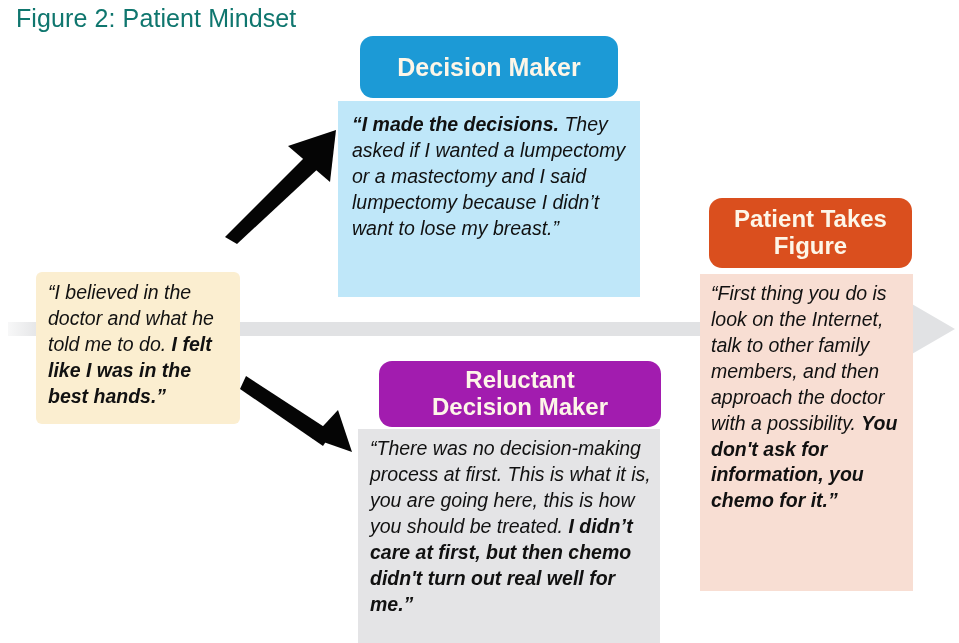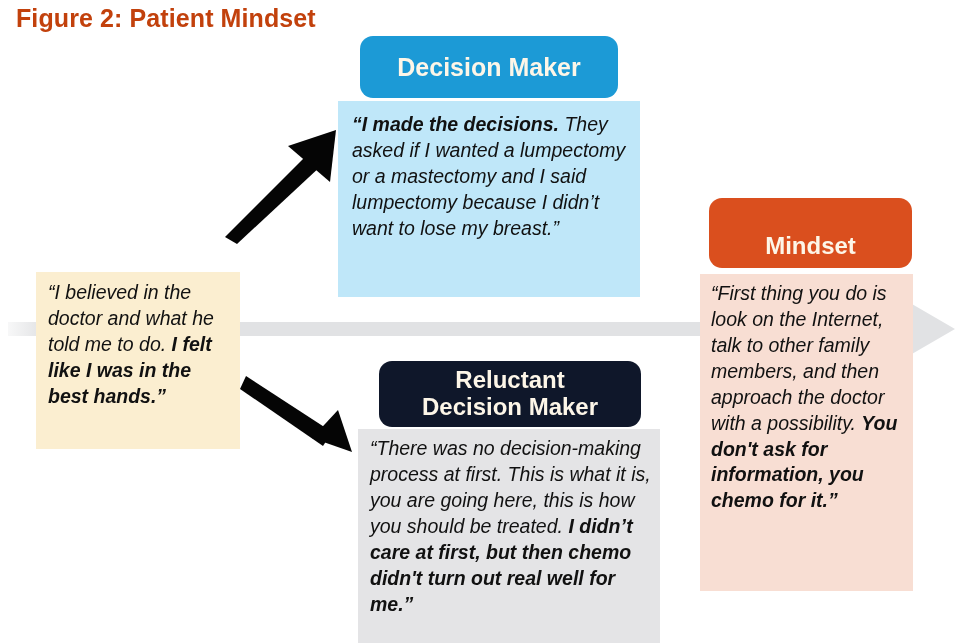--- a/index.html
+++ b/index.html
@@ -17,22 +17,22 @@
     background: #ffffff;
     overflow: hidden;
   }
 
   
   .fig-title {
     position: absolute;
     left: 16px;
     top: 4px;
     font-size: 25px;
-    font-weight: 700;
-    color: #c2410c;
+    font-weight: 400;
+    color: #0f766e;
     letter-spacing: 0.1px;
     white-space: nowrap;
   }
 
   
   .timeline-arrow {
     position: absolute;
     left: 0px;
     top: 296px;
     width: 959px;
@@ -67,43 +67,44 @@
   }
   .quote-panel .b { font-weight: bold; font-style: italic; }
 
   
   #hdr-doctor {
     left: 42px; top: 192px; width: 186px; height: 72px;
     background: #f6b433;
     font-size: 23px;
   }
   #panel-doctor {
-    left: 36px; top: 272px; width: 204px; height: 177px;
+    left: 36px; top: 272px; width: 204px; height: 152px;
     background: #fbeed0;
     font-size: 19.5px;
     padding: 8px 10px 4px 12px;
+    border-radius: 6px;
   }
 
   
   #hdr-decision {
     left: 360px; top: 36px; width: 258px; height: 62px;
     background: #1c9ad6;
     font-size: 25px;
   }
   #panel-decision {
     left: 338px; top: 101px; width: 302px; height: 196px;
     background: #bfe7f9;
     font-size: 19.5px;
     padding: 11px 10px 12px 14px;
   }
 
   
   #hdr-reluctant {
-    left: 379px; top: 361px; width: 262px; height: 66px;
-    background: #0f172a;
+    left: 379px; top: 361px; width: 282px; height: 66px;
+    background: #a21caf;
     font-size: 24px;
   }
   #panel-reluctant {
     left: 358px; top: 429px; width: 302px; height: 234px;
     background: #e4e4e6;
     font-size: 19.5px;
     padding: 7px 8px 4px 12px;
   }
 
   
@@ -163,22 +164,22 @@
       <span>Reluctant</span><br>
       <span>Decision Maker</span>
     </span>
   </div>
   <div class="quote-panel" id="panel-reluctant">
     <span>“There was no decision-making process at first. This is what it is, you are going here, this is how you should be treated. </span><span class="b">I didn’t care at first, but then chemo didn't turn out real well for me.”</span>
   </div>
 
   <div class="stage-header" id="hdr-patient">
     <span>
-      <br>
-      <span>Mindset</span>
+      <span>Patient Takes</span><br>
+      <span>Figure</span>
     </span>
   </div>
   <div class="quote-panel" id="panel-patient">
     <span>“First thing you do is look on the Internet, talk to other family members, and then approach the doctor with a possibility. </span><span class="b">You don't ask for information, you chemo for it.”</span>
   </div>
 
   <svg class="connector" id="arrow-up" viewBox="0 0 124 120">
     <g fill="#050505">
       <polygon points="7,113 92,28 104,41 19,120"></polygon>
       <polygon points="118,6 70,22 112,58"></polygon>

